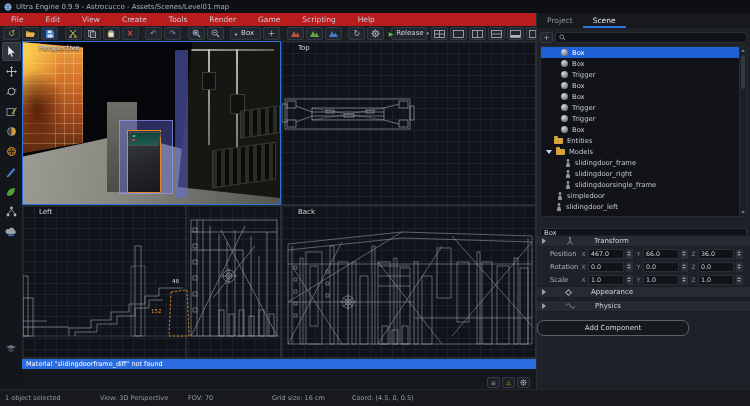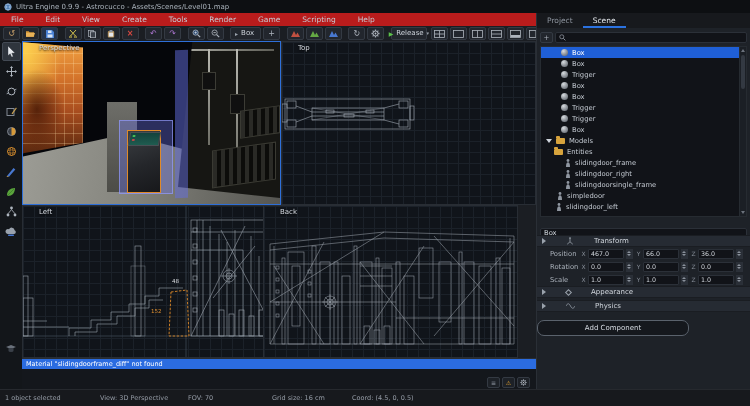--- a/index.html
+++ b/index.html
@@ -27,21 +27,21 @@
   .sidebar .bottom{margin-top:auto;margin-bottom:32px;}
   
   .vp{position:absolute;background:#0f1216;box-sizing:border-box;border:1px solid #282d34;overflow:hidden;}
   .vp.gridbg{background-color:#10141a;
     background-image:linear-gradient(#1b2129 1px,transparent 1px),linear-gradient(90deg,#1b2129 1px,transparent 1px);
     background-size:11px 11px;}
   .vplabel{position:absolute;top:2px;left:4px;font-size:7px;color:#d6dbe2;z-index:6;text-shadow:0 1px 2px #000;margin-left:12px;}
   #vp-persp{left:22px;top:41px;width:259px;height:164px;border:1px solid #2e6fd8;background:#05060a;}
   #vp-top{left:281px;top:41px;width:255px;height:164px;}
   #vp-left{left:22px;top:205px;width:259px;height:153px;}
-  #vp-back{left:263px;top:205px;width:255px;height:153px;}
+  #vp-back{left:281px;top:205px;width:255px;height:153px;}
   .wire{position:absolute;inset:0;}
   .dim-label{position:absolute;font-size:5.5px;z-index:5;}
   
   .persp-floor{position:absolute;left:0;right:0;top:92px;bottom:0;
      background:linear-gradient(100deg,#9c9c95 0%,#878780 40%,#6e6e68 70%,#555551 100%);
      clip-path:polygon(0 32%,40% 0,100% 58%,100% 100%,0 100%);}
   .persp-mural{position:absolute;left:-4px;top:0;width:64px;height:112px;
      background:
        radial-gradient(ellipse at 28% 60%,rgba(70,25,6,.85),rgba(70,25,6,0) 42%),
        radial-gradient(ellipse at 10% 8%,rgba(255,214,80,.9),rgba(255,214,80,0) 45%),
@@ -559,28 +559,28 @@
           <span>Trigger</span>
         </div>
       <div class="titem" style="padding-left:20px">
           <span class="icon-cube"></span>
           <span>Trigger</span>
         </div>
       <div class="titem" style="padding-left:20px">
           <span class="icon-cube"></span>
           <span>Box</span>
         </div>
+      <div class="titem" style="padding-left:13px">
+          <span class="icon-folder"></span>
+          <span>Entities</span>
+        </div>
       <div class="titem" style="padding-left:5px">
           <span class="tree-caret"></span>
           <span class="icon-folder"></span>
           <span>Models</span>
-        </div>
-      <div class="titem" style="padding-left:13px">
-          <span class="icon-folder"></span>
-          <span>Entities</span>
         </div>
       <div class="titem" style="padding-left:24px">
           <svg class="icon-model" width="6" height="8" viewBox="0 0 6 8">
             <circle cx="3" cy="1.5" r="1.4" fill="#8f96a0"></circle>
             <path d="M1,8 C1,4.5 1.8,3.2 3,3.2 C4.2,3.2 5,4.5 5,8 z" fill="#8f96a0"></path>
           </svg>
           <span>slidingdoor_frame</span>
         </div>
       <div class="titem" style="padding-left:24px">
           <svg class="icon-model" width="6" height="8" viewBox="0 0 6 8">

